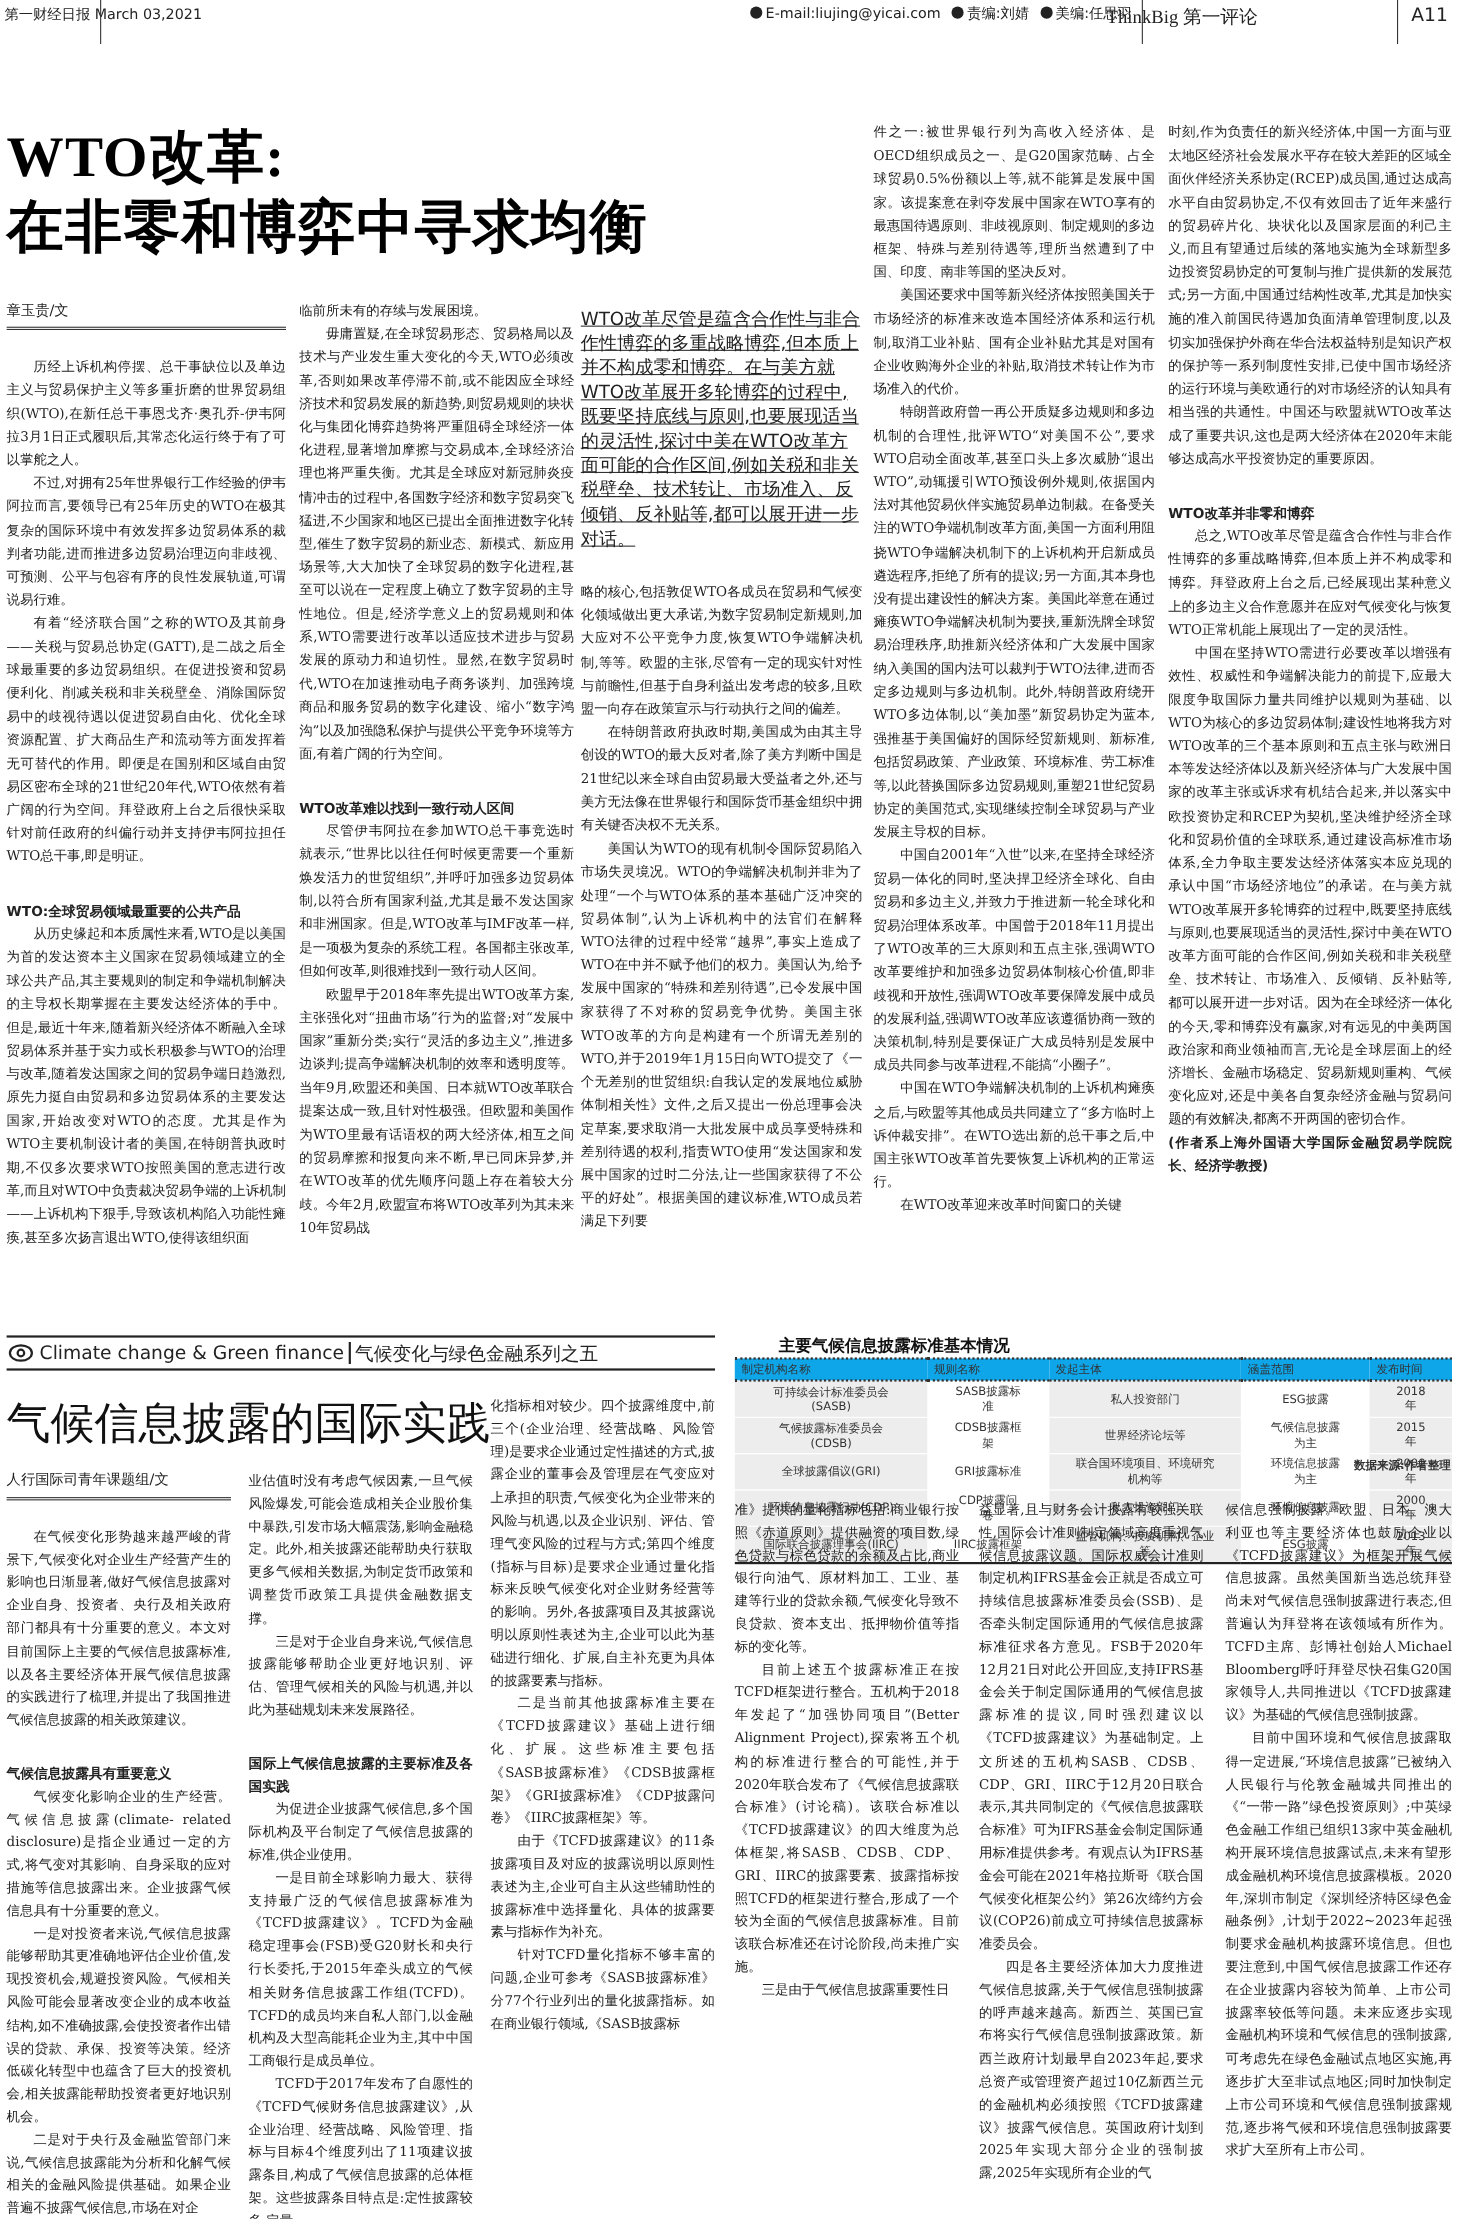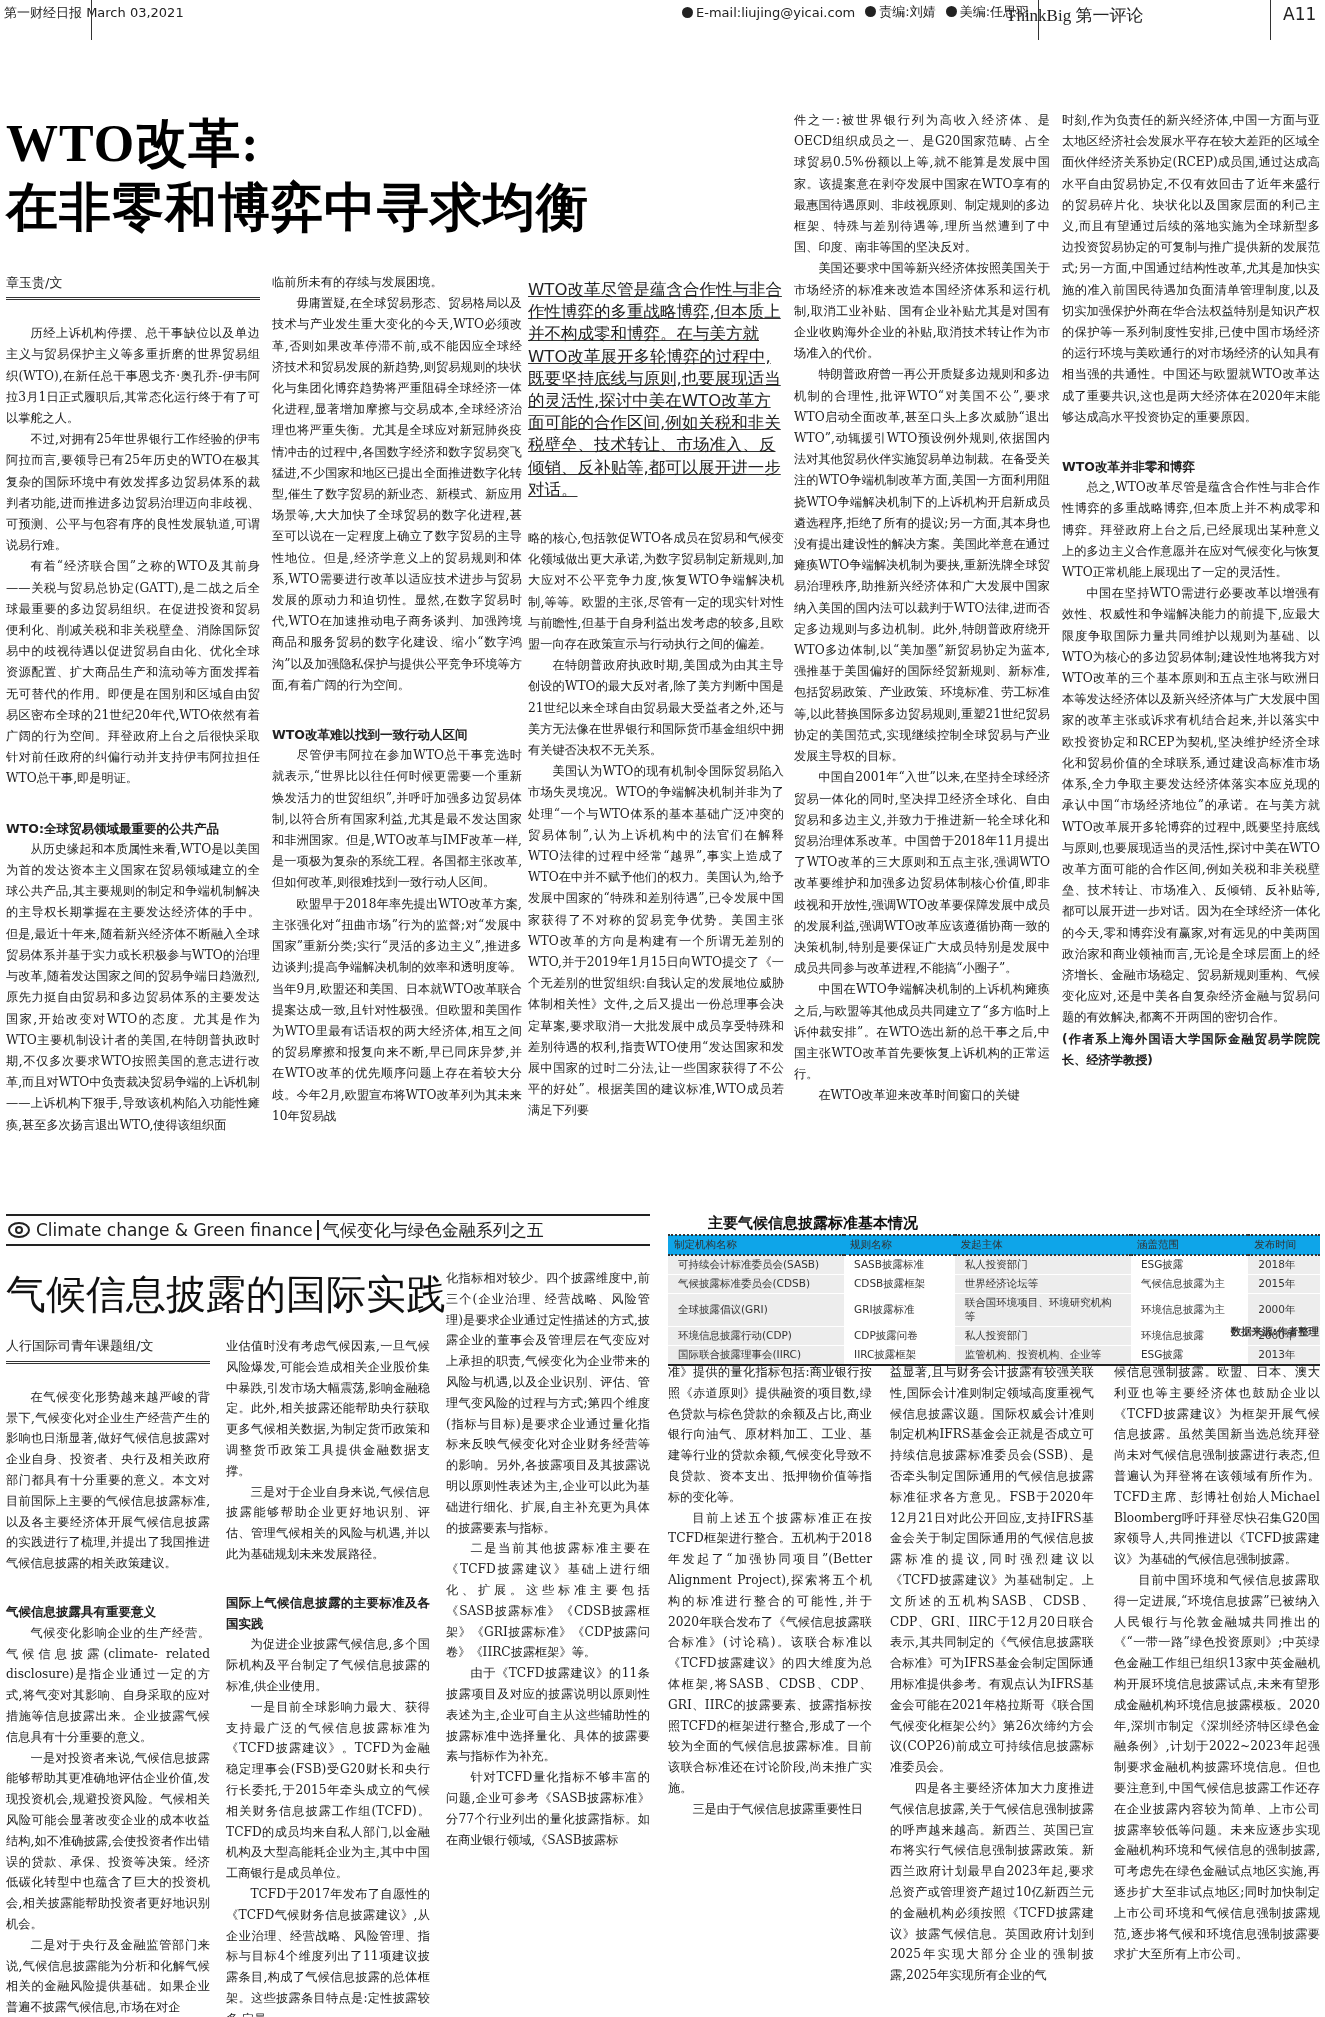--- a/index.html
+++ b/index.html
@@ -29,21 +29,21 @@
     .eye { width: 22px; height: 16px; border: 2px solid #222; border-radius: 50%; margin: 0 6px 0 2px; position: relative; }
     .eye::after { content: ""; position: absolute; left: 5px; top: 2px; width: 8px; height: 8px; border-radius: 50%; border: 2px solid #222; box-sizing: border-box; }
     .series .sep { margin: 0 4px; border-left: 2px solid #222; height: 20px; }
 
     .climate-title { position: absolute; left: 6px; top: 1268px; font-family: "DejaVu Sans", sans-serif; font-size: 40px; line-height: 52px; color: #111; font-weight: normal; }
 
     
     .tbl-title { position: absolute; left: 668px; top: 1214px; font-family: Liberation Sans, sans-serif; font-weight: bold; font-size: 15px; color: #111; margin-left: 40px; }
     .tbl { position: absolute; left: 668px; top: 1234px; width: 652px; border-collapse: collapse; font-family: "DejaVu Sans", sans-serif; font-size: 10.5px; color: #333; }
     .tbl th { font-weight: normal; text-align: left; background: #0ea5e9; padding: 2px 6px; border-top: 2px dotted #333; border-bottom: 2px dotted #333; height: 18px; }
-    .tbl td { padding: 2px 10px; height: 16px; border-bottom: 1px solid #fff; }
+    .tbl td { padding: 2px 24px; height: 16px; border-bottom: 1px solid #fff; text-align: center; }
     .tbl td:nth-child(odd) { background: #ededed; }
     .tbl tr:last-child td { border-bottom: 2px solid #222; }
     .tbl-source { position: absolute; right: 6px; top: 1325px; font-family: "DejaVu Sans", sans-serif; font-weight: bold; font-size: 10.5px; color: #333; }
 
     .ccol { position: absolute; font-size: 12.2px; line-height: 20.8px; text-align: justify; color: #222; }
     .ccol p { text-indent: 2em; }
   </style>
 </head>
 <body>
 

